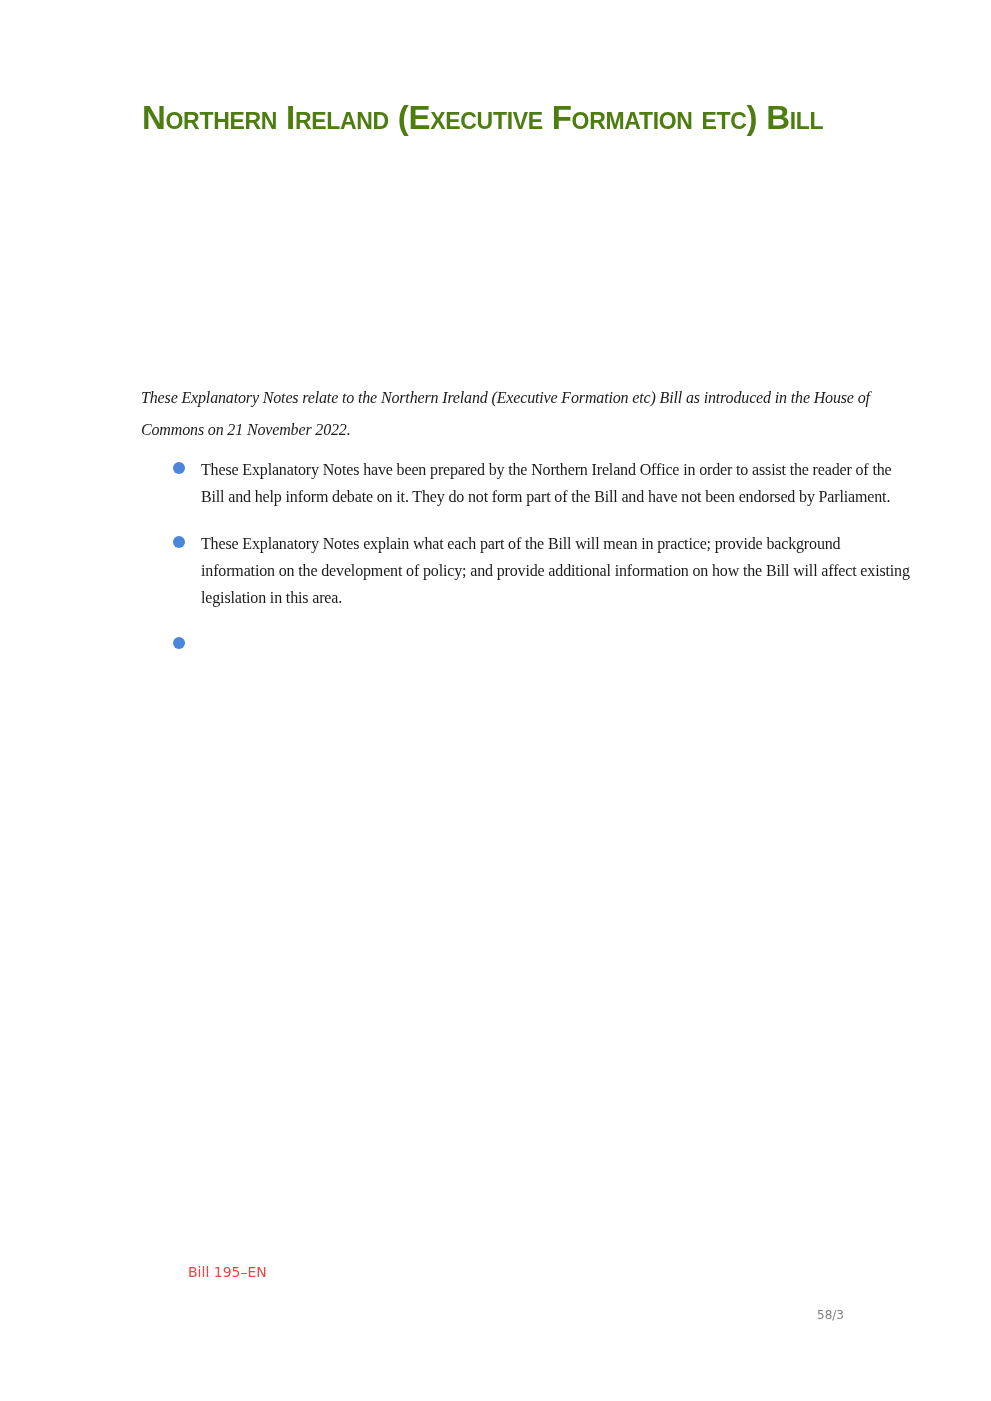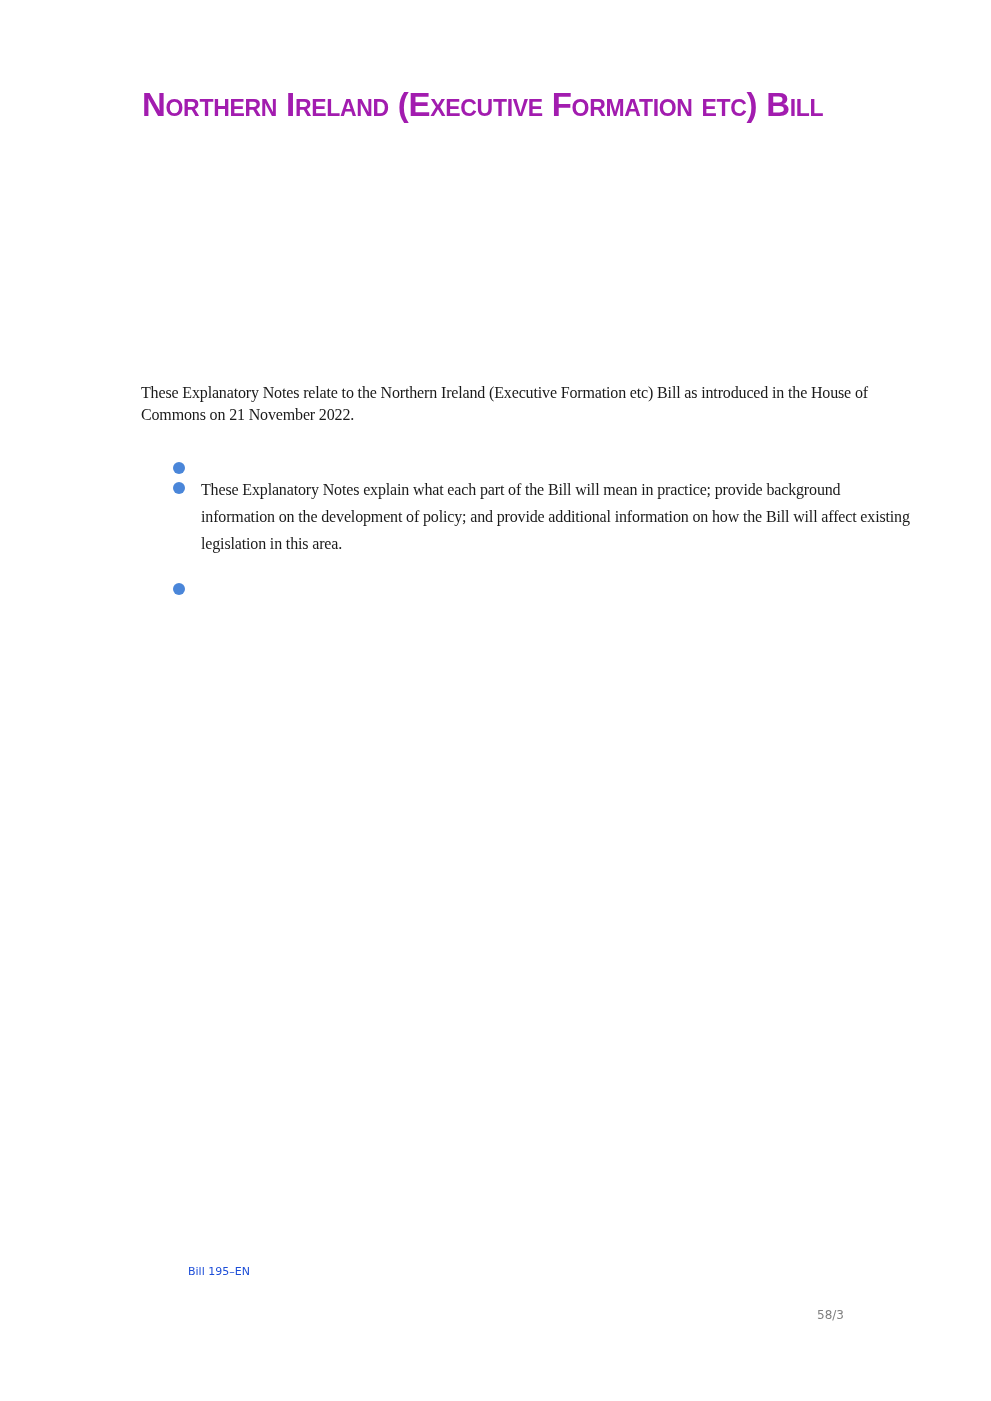--- a/index.html
+++ b/index.html
@@ -16,30 +16,30 @@
     }
     .page {
       position: absolute;
       left: 0; top: 0;
       width: 991px;
       height: 1401px;
     }
     .title {
       position: absolute;
       left: 142px;
-      top: 79px;
+      top: 92px;
       width: 720px;
       margin: 0;
       font-family: "Liberation Sans", sans-serif;
       font-weight: bold;
       font-size: 33px;
       line-height: 51px;
       font-variant: small-caps;
       letter-spacing: -0.3px;
-      color: #a21caf;
+      color: #4d7c0f;
     }
     .subtitle {
       position: absolute;
       left: 141px;
       top: 214px;
       margin: 0;
       font-family: "Liberation Sans", sans-serif;
       font-weight: normal;
       font-size: 37px;
       line-height: 44px;
@@ -58,23 +58,24 @@
       color: #0070c0;
     }
     .intro {
       position: absolute;
       left: 141px;
       top: 382px;
       width: 770px;
       margin: 0;
       font-family: "Liberation Serif", serif;
       font-size: 16px;
-      line-height: 22px;
+      line-height: 32px;
       letter-spacing: -0.15px;
       color: #1a1a1a;
+      font-style: italic;
     }
     .bullets {
       position: absolute;
       left: 170px;
       top: 456px;
       width: 740px;
       margin: 0;
       padding: 0;
       list-style: none;
     }
@@ -95,23 +96,23 @@
       width: 12px;
       height: 12px;
       border-radius: 50%;
       background: #4a86d9;
     }
     .footer-left {
       position: absolute;
       left: 188px;
       top: 1263px;
       font-family: "DejaVu Sans", sans-serif;
-      font-size: 11px;
+      font-size: 14px;
       line-height: 18px;
-      color: #1d4ed8;
+      color: #ef4444;
     }
     .footer-right {
       position: absolute;
       left: 817px;
       top: 1306px;
       font-family: "DejaVu Sans", sans-serif;
       font-size: 12px;
       line-height: 18px;
       color: #808080;
     }
@@ -123,20 +124,21 @@
 
   <h1 class="title">Northern Ireland (Executive Formation etc) Bill</h1>
 
 
 
   <p class="intro">These Explanatory Notes relate to the Northern Ireland (Executive Formation etc) Bill as introduced in the House of Commons on 21 November 2022.</p>
 
   <ul class="bullets">
     <li class="bullet-item">
       <span class="bullet-dot"></span>
+      <span>These Explanatory Notes have been prepared by the Northern Ireland Office in order to assist the reader of the Bill and help inform debate on it. They do not form part of the Bill and have not been endorsed by Parliament.</span>
     </li>
     <li class="bullet-item">
       <span class="bullet-dot"></span>
       <span>These Explanatory Notes explain what each part of the Bill will mean in practice; provide background information on the development of policy; and provide additional information on how the Bill will affect existing legislation in this area.</span>
     </li>
     <li class="bullet-item">
       <span class="bullet-dot"></span>
     </li>
   </ul>
 

